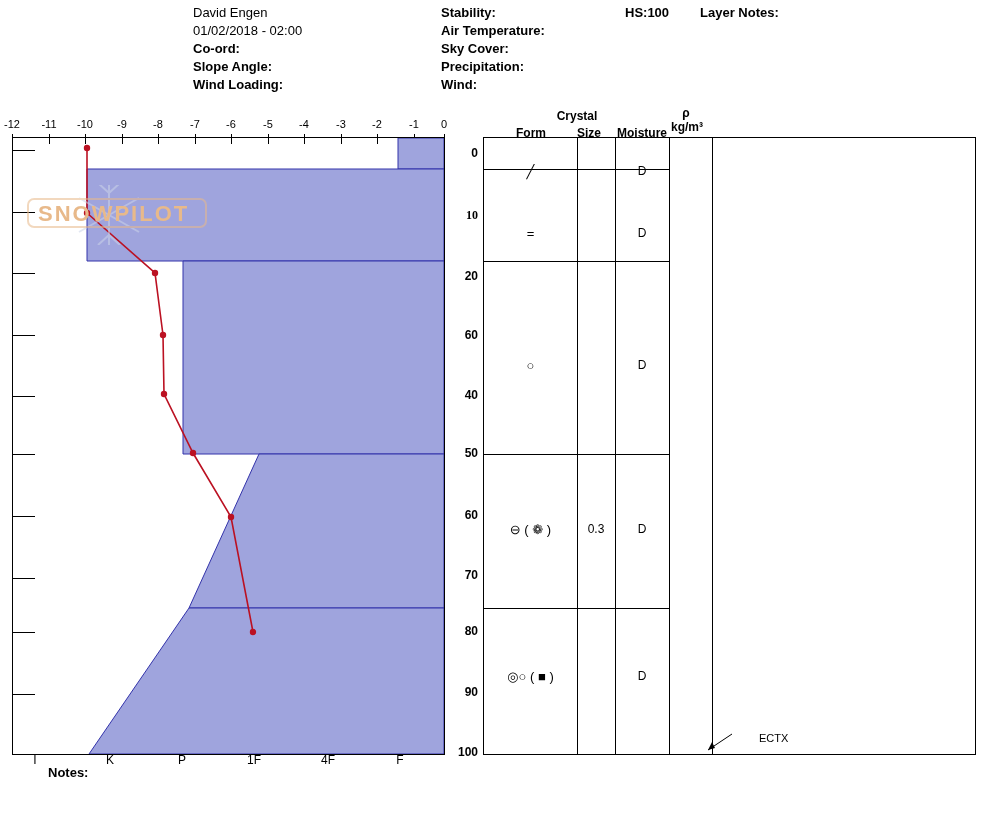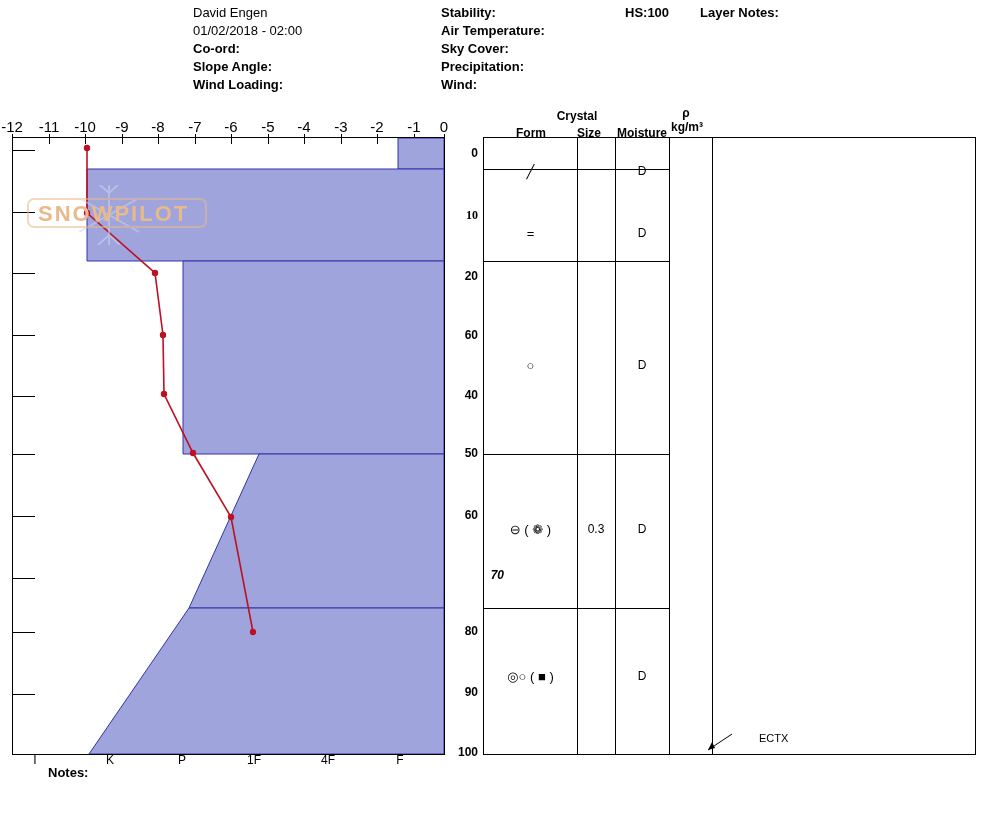--- a/index.html
+++ b/index.html
@@ -50,21 +50,21 @@
   
   .plotframe {
     position: absolute;
     border: 1px solid #000;
     box-sizing: border-box;
   }
 
   
   .tick-label {
     position: absolute;
-    font-size: 15px;
+    font-size: 11px;
     text-align: center;
     width: 24px;
   }
   .tickmark {
     position: absolute;
     width: 1px;
     background: #000;
   }
   .hardness-label {
     position: absolute;
@@ -247,21 +247,21 @@
     <div class="wm-text">SNOWPILOT</div>
   </div>
 
   <div class="depth-label" style="left:452px; top:146px;">0</div>
   <div class="depth-label" style="left:452px; top:208px;font-family:Liberation Serif, serif;">10</div>
   <div class="depth-label" style="left:452px; top:269px;">20</div>
   <div class="depth-label" style="left:452px; top:328px;">60</div>
   <div class="depth-label" style="left:452px; top:388px;">40</div>
   <div class="depth-label" style="left:452px; top:446px;">50</div>
   <div class="depth-label" style="left:452px; top:508px;">60</div>
-  <div class="depth-label" style="left:478px; top:568px;font-style:italic;">70</div>
+  <div class="depth-label" style="left:452px; top:568px;">70</div>
   <div class="depth-label" style="left:452px; top:624px;">80</div>
   <div class="depth-label" style="left:452px; top:685px;">90</div>
   <div class="depth-label" style="left:452px; top:745px;">100</div>
 
   <div class="hardness-label" style="left:20px;  top:753px;">I</div>
   <div class="hardness-label" style="left:95px;  top:753px;">K</div>
   <div class="hardness-label" style="left:167px; top:753px;">P</div>
   <div class="hardness-label" style="left:239px; top:753px;">1F</div>
   <div class="hardness-label" style="left:313px; top:753px;">4F</div>
   <div class="hardness-label" style="left:385px; top:753px;">F</div>

